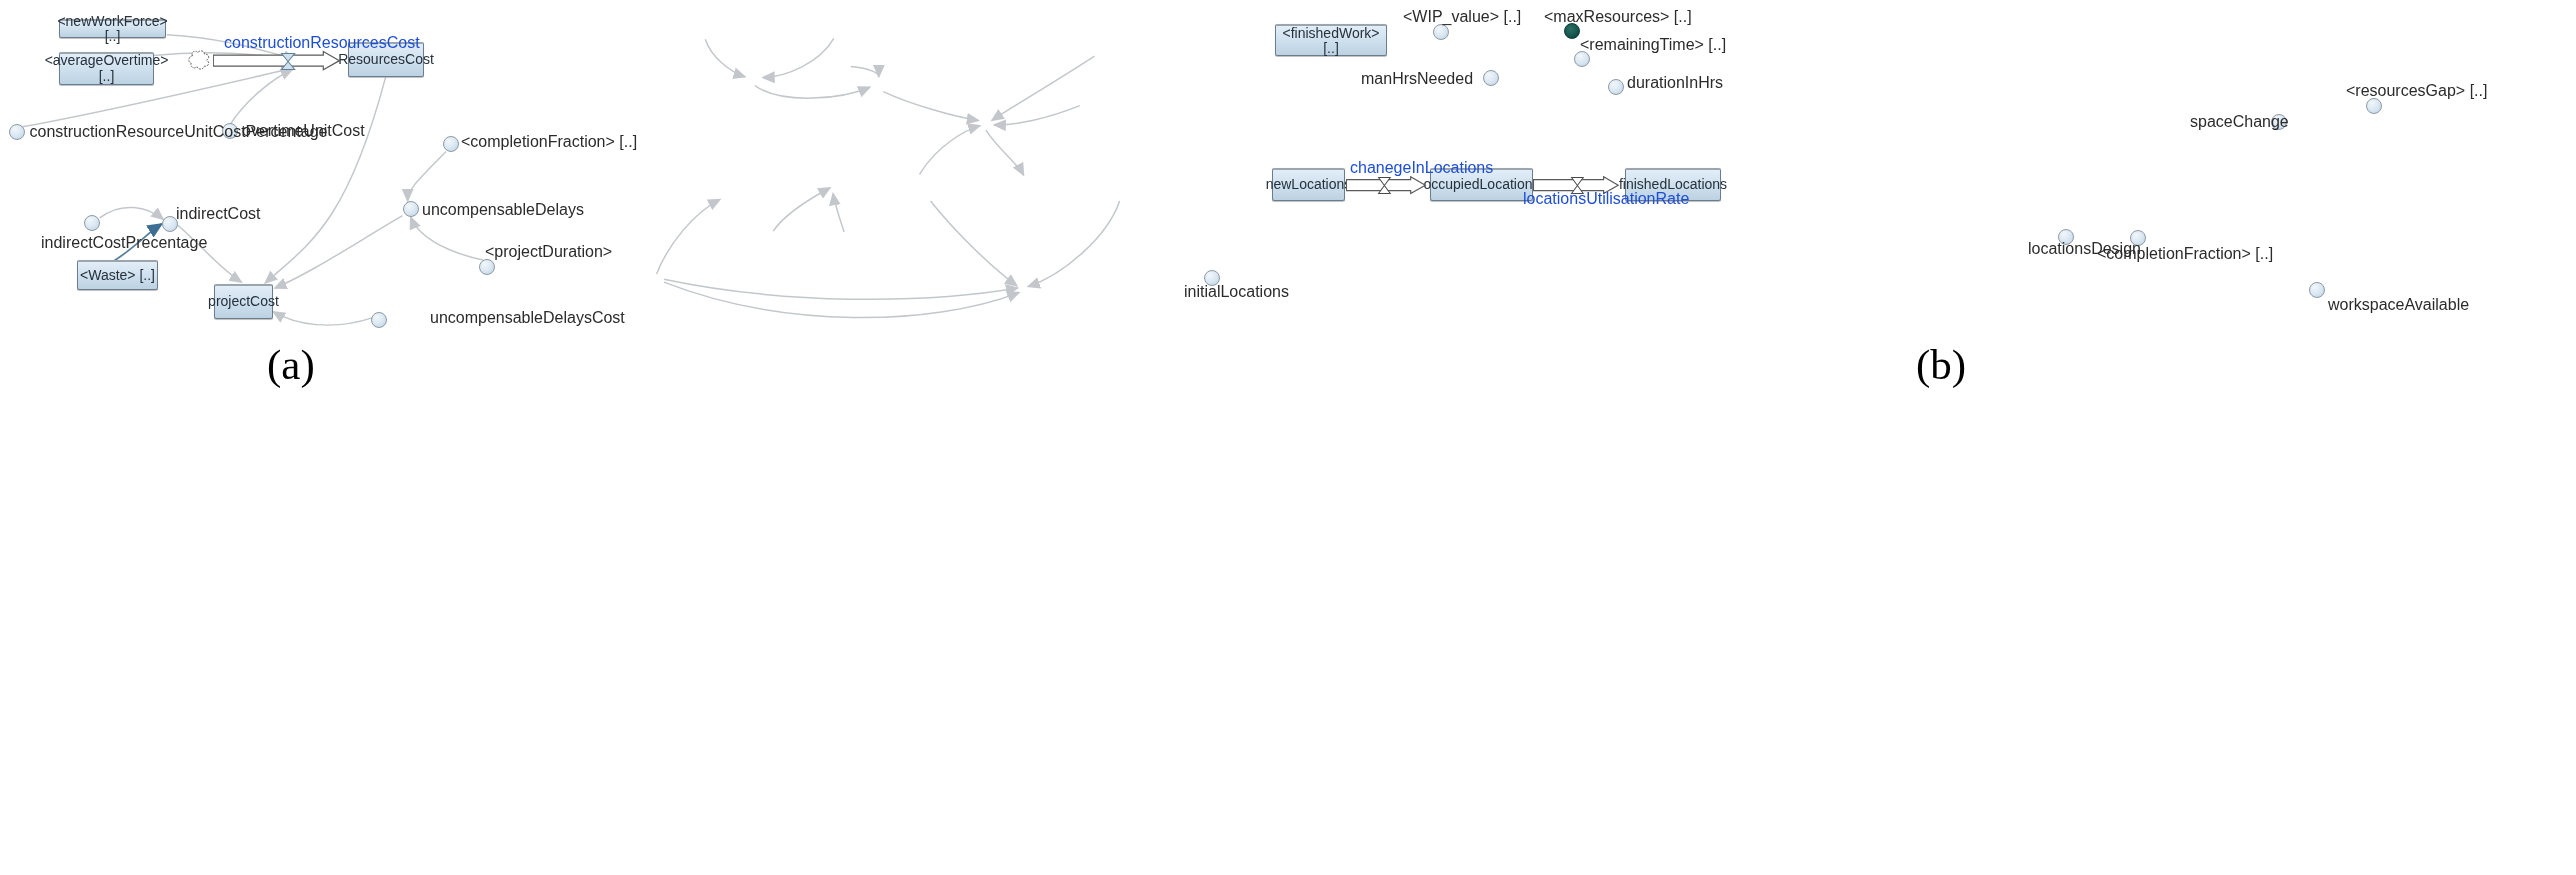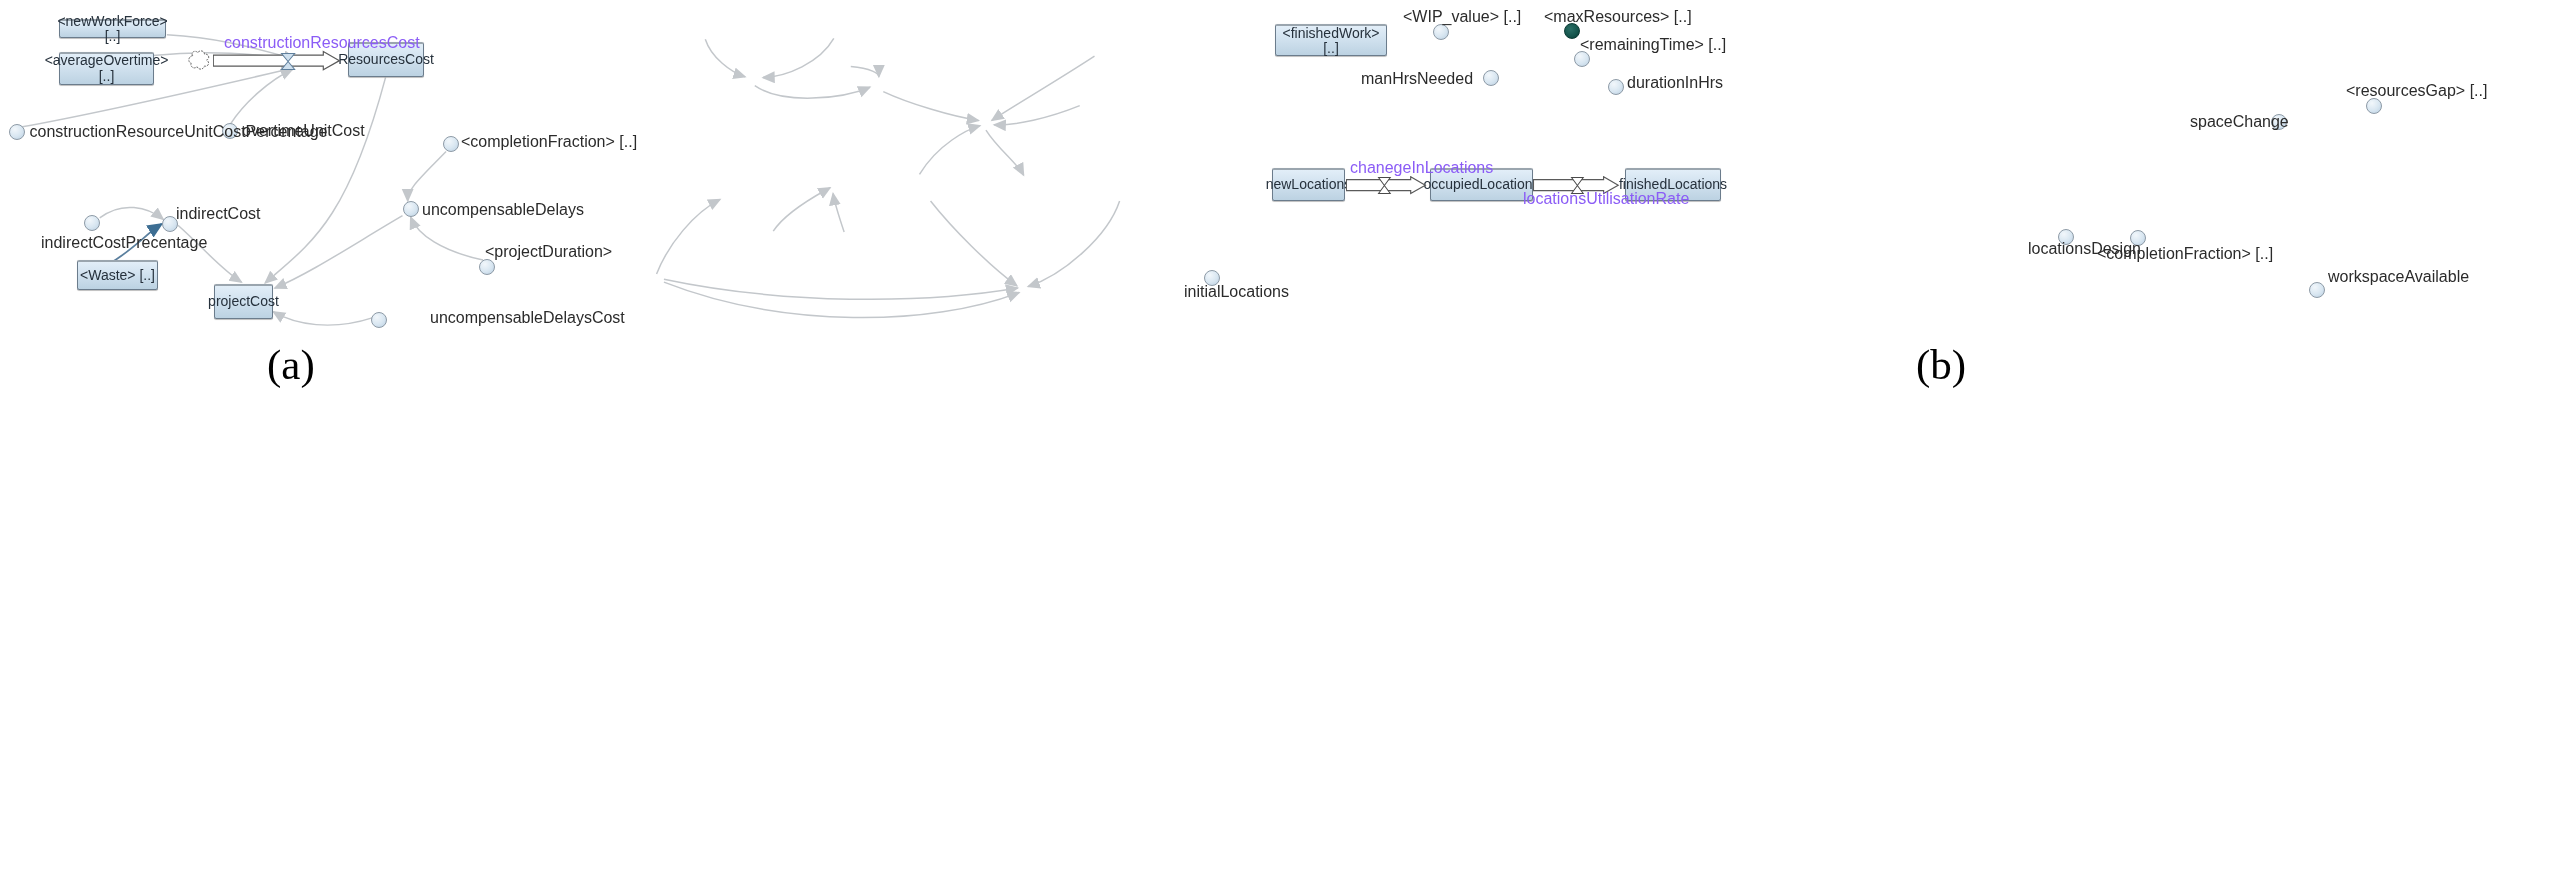--- a/index.html
+++ b/index.html
@@ -35,21 +35,21 @@
   }
 
   
   .lbl{
     position:absolute;
     font-size:16px;
     color:#2b2b2b;
     white-space:nowrap;
     line-height:1;
   }
-  .lbl.flowlbl{color:#8b5cf6;}
+  .lbl.flowlbl{color:#1d4ed8;}
 
   .caption{
     position:absolute;
     font-family:"Liberation Serif",serif;
     font-size:43px;
     color:#000;
   }
 
   svg.links{position:absolute;left:0;top:0;width:2576px;height:876px;overflow:visible;}
   .link{fill:none;stroke:#c3c7cb;stroke-width:2;}
@@ -239,18 +239,18 @@
   <div class="lbl" style="left:1580px;top:37px;">&lt;remainingTime&gt; [..]</div>
   <div class="lbl" style="left:1361px;top:71px;">manHrsNeeded</div>
   <div class="lbl" style="left:1627px;top:75px;">durationInHrs</div>
   <div class="lbl" style="left:2190px;top:114px;">spaceChange</div>
   <div class="lbl" style="left:2346px;top:83px;">&lt;resourcesGap&gt; [..]</div>
   <div class="lbl flowlbl" style="left:1350px;top:160px;">chanegeInLocations</div>
   <div class="lbl flowlbl" style="left:1523px;top:191px;">locationsUtilisationRate</div>
   <div class="lbl" style="left:2028px;top:241px;">locationsDesign</div>
   <div class="lbl" style="left:2097px;top:246px;">&lt;completionFraction&gt; [..]</div>
   <div class="lbl" style="left:1184px;top:284px;">initialLocations</div>
-  <div class="lbl" style="left:2328px;top:269px;text-align:center;">workspaceAvailable</div>
+  <div class="lbl" style="left:2328px;top:297px;text-align:center;">workspaceAvailable</div>
 
   <div class="caption" style="left:1916px;top:340px;">(b)</div>
 
 </div>
 
 
 </body></html>

